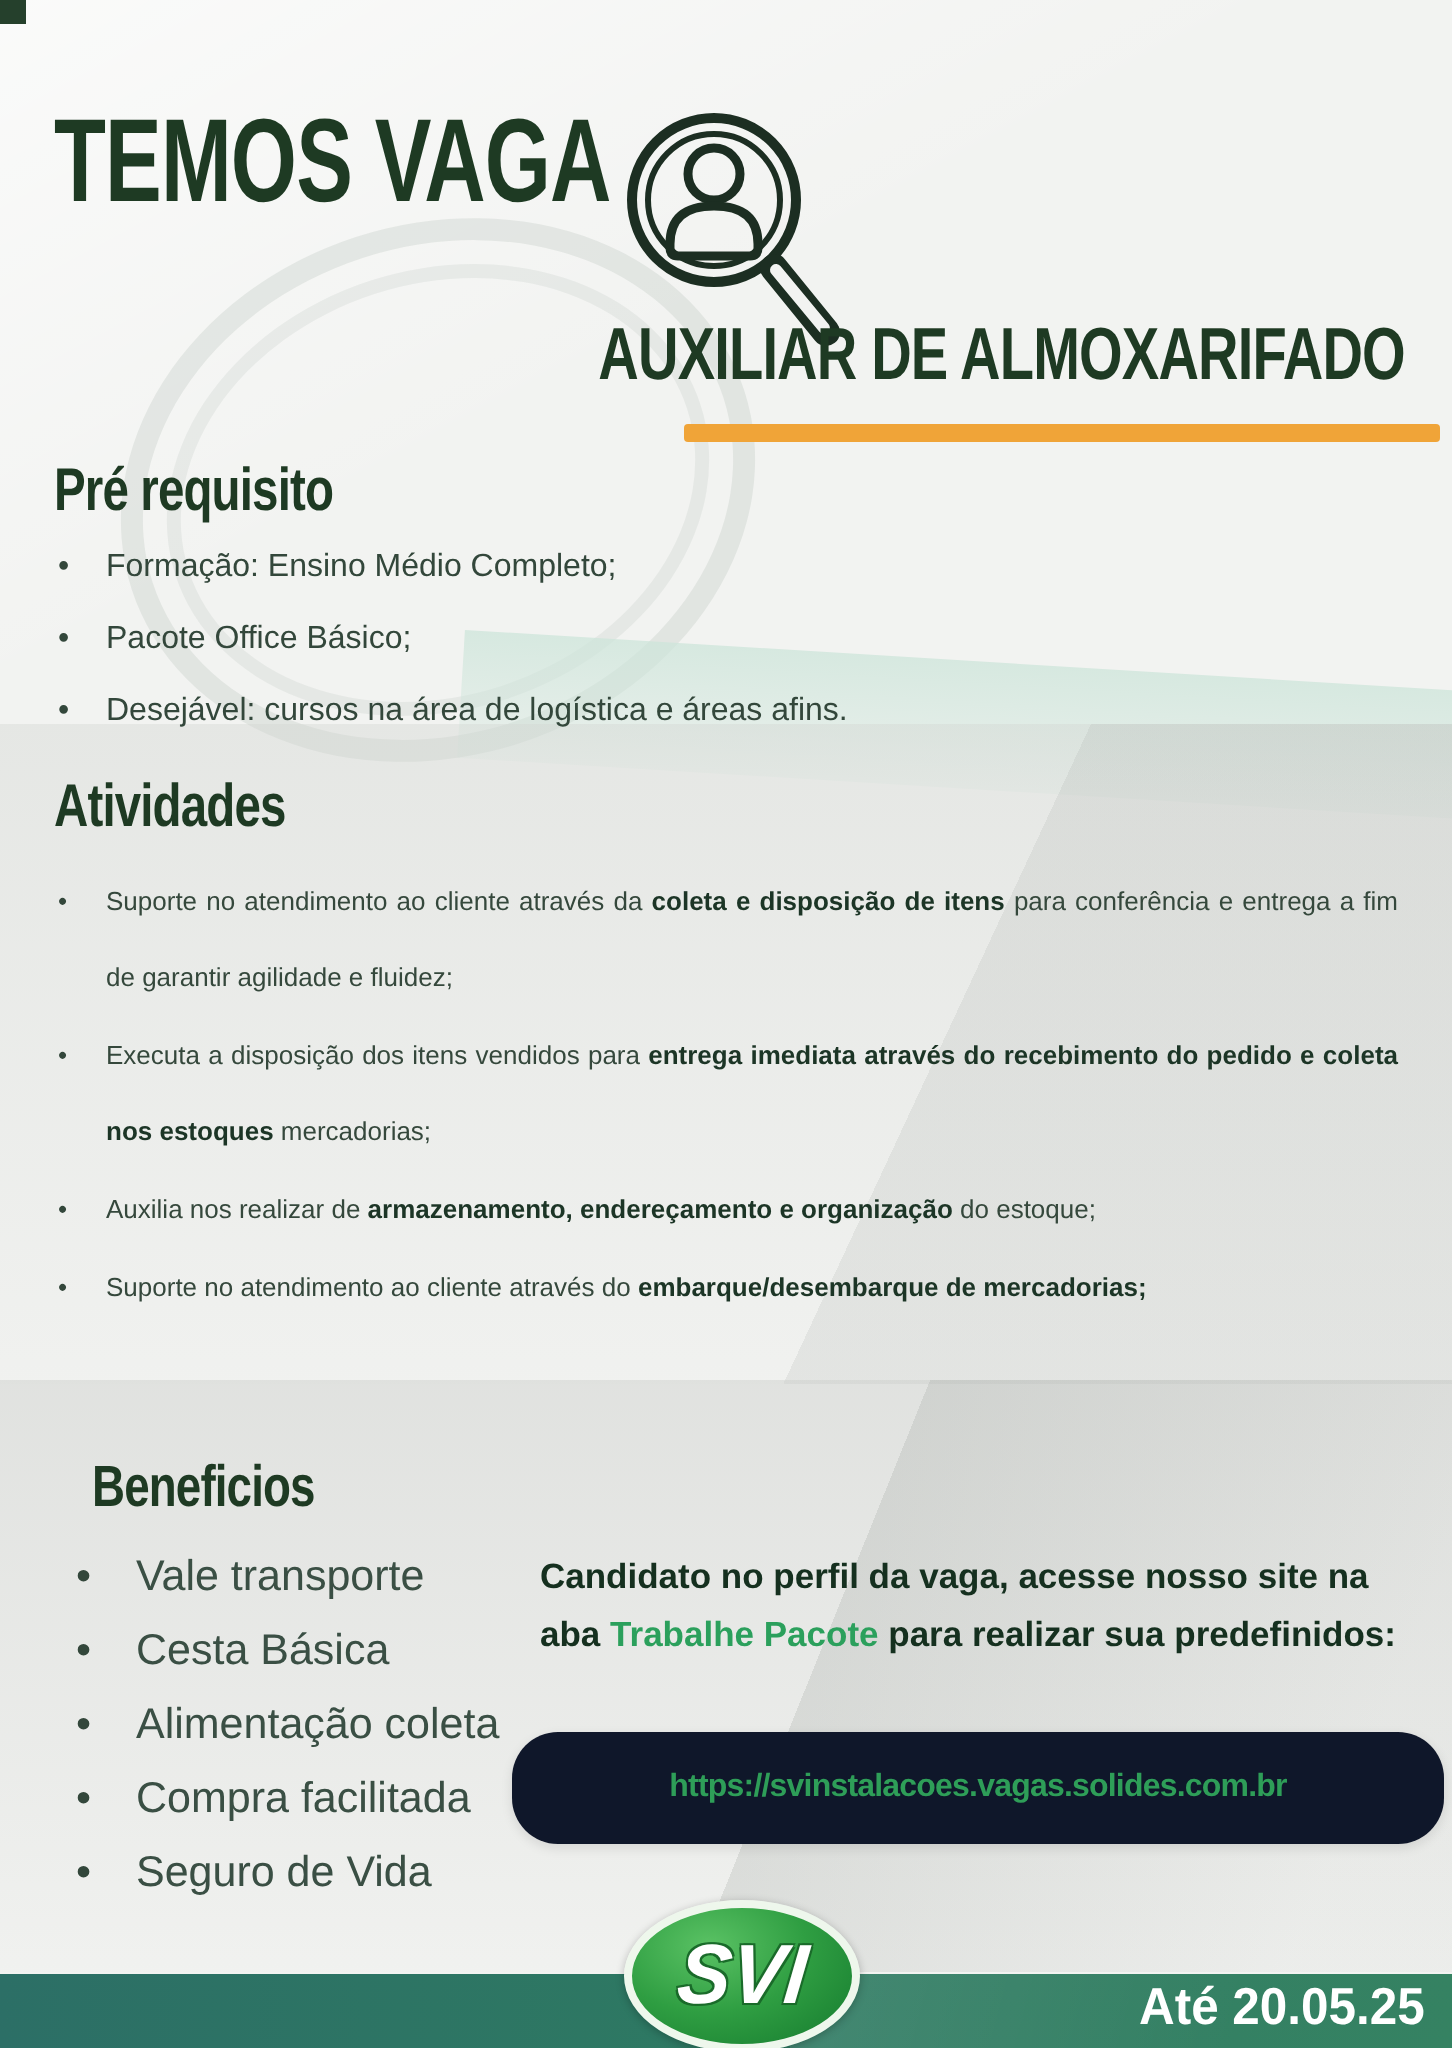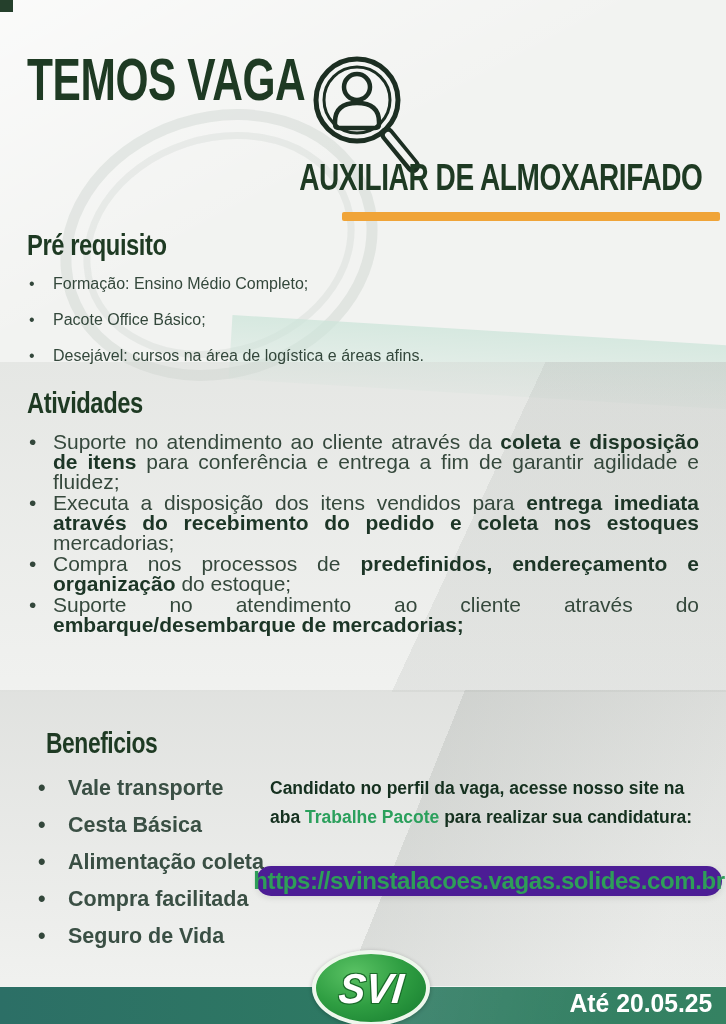--- a/index.html
+++ b/index.html
@@ -43,35 +43,35 @@
   .h-activ{position:absolute;left:27px;top:386px;}
   .h-benef{position:absolute;left:46px;top:726px;font-size:26px;}
 
   
   ul{list-style:none;margin:0;padding:0;}
   li{position:relative;padding-left:26px;}
   li::before{content:"\2022";position:absolute;left:2px;color:#33473b;}
   .prereq-list{position:absolute;left:27px;top:266px;width:660px;
     font-size:16px;line-height:36px;color:#33473b;}
   .activ-list{position:absolute;left:27px;top:432px;width:672px;
-    font-size:21px;line-height:20px;color:#35483c;text-align:justify;}
+    font-size:13px;line-height:38px;color:#35483c;text-align:justify;}
   .activ-list li{margin-bottom:1px;}
   .benef-list{position:absolute;left:30px;top:770px;width:250px;
-    font-size:21.5px;line-height:37px;color:#3a4f44;font-weight:bold;}
+    font-size:21.5px;line-height:37px;color:#3a4f44;}
   .benef-list li{padding-left:38px;}
   .benef-list li::before{left:8px;}
   .seg-bold{font-weight:bold;color:#1c3526;}
   .seg-green{color:#2BA05C;}
 
   
   .cta-text{position:absolute;left:270px;top:774px;width:444px;
     font-size:17.5px;line-height:29px;font-weight:bold;color:#15301f;margin:0;}
-  .url-pill{position:absolute;left:256px;top:866px;width:466px;height:30px;
-    background:#4c1d95;border-radius:23px;display:flex;align-items:center;justify-content:center;
-    font-size:24px;font-weight:bold;color:#2E9E58;letter-spacing:-.4px;
+  .url-pill{position:absolute;left:256px;top:866px;width:466px;height:56px;
+    background:#0f172a;border-radius:23px;display:flex;align-items:center;justify-content:center;
+    font-size:16px;font-weight:bold;color:#2E9E58;letter-spacing:-.4px;
     box-shadow:0 2px 6px rgba(0,0,0,.10);white-space:nowrap;}
 
   
   .band{position:absolute;left:0;bottom:0;width:726px;height:37px;
     background:linear-gradient(90deg,#2C6F66 0%,#2E7A62 55%,#31805F 100%);}
   .band::after{content:"";position:absolute;inset:0;
     background:linear-gradient(105deg,transparent 55%,rgba(255,255,255,.10) 55%,rgba(255,255,255,.02) 85%);}
   .svi-logo{position:absolute;left:312px;top:950px;width:110px;height:68px;
     border-radius:50%;border:4px solid #eef7ec;
     background:radial-gradient(ellipse at 35% 28%,#5ac264 0%,#2f9e42 48%,#157a2e 100%);
@@ -116,34 +116,34 @@
   <ul class="prereq-list">
       <li>Formação: Ensino Médio Completo;</li>
       <li>Pacote Office Básico;</li>
       <li>Desejável: cursos na área de logística e áreas afins.</li>
     </ul>
 
   <h3 class="h-cond sec-h h-activ">Atividades</h3>
   <ul class="activ-list">
       <li><span>Suporte no atendimento ao cliente através da </span><span class="seg-bold">coleta e disposição de itens</span><span> para conferência e entrega a fim de garantir agilidade e fluidez;</span></li>
       <li><span>Executa a disposição dos itens vendidos para </span><span class="seg-bold">entrega imediata através do recebimento do pedido e coleta nos estoques</span><span> mercadorias;</span></li>
-      <li><span>Compra nos processos de </span><span class="seg-bold">predefinidos, endereçamento e organização</span><span> do estoque;</span></li>
+      <li><span>Auxilia nos realizar de </span><span class="seg-bold">armazenamento, endereçamento e organização</span><span> do estoque;</span></li>
       <li><span>Suporte no atendimento ao cliente através do </span><span class="seg-bold">embarque/desembarque de mercadorias;</span></li>
     </ul>
 
   <h3 class="h-cond sec-h h-benef">Beneficios</h3>
   <ul class="benef-list">
       <li>Vale transporte</li>
       <li>Cesta Básica</li>
       <li>Alimentação coleta</li>
       <li>Compra facilitada</li>
       <li>Seguro de Vida</li>
     </ul>
 
-  <p class="cta-text"><span>Candidato no perfil da vaga, acesse nosso site na aba </span><span class="seg-green">Trabalhe Pacote</span><span> para realizar sua candidatura:</span></p>
+  <p class="cta-text"><span>Candidato no perfil da vaga, acesse nosso site na aba </span><span class="seg-green">Trabalhe Pacote</span><span> para realizar sua predefinidos:</span></p>
   <div class="url-pill">https://svinstalacoes.vagas.solides.com.br</div>
 
   <div class="band"></div>
   <div class="svi-logo">
     <span>SVI</span>
   </div>
   <p class="deadline">Até 20.05.25</p>
 
 </div>
 

